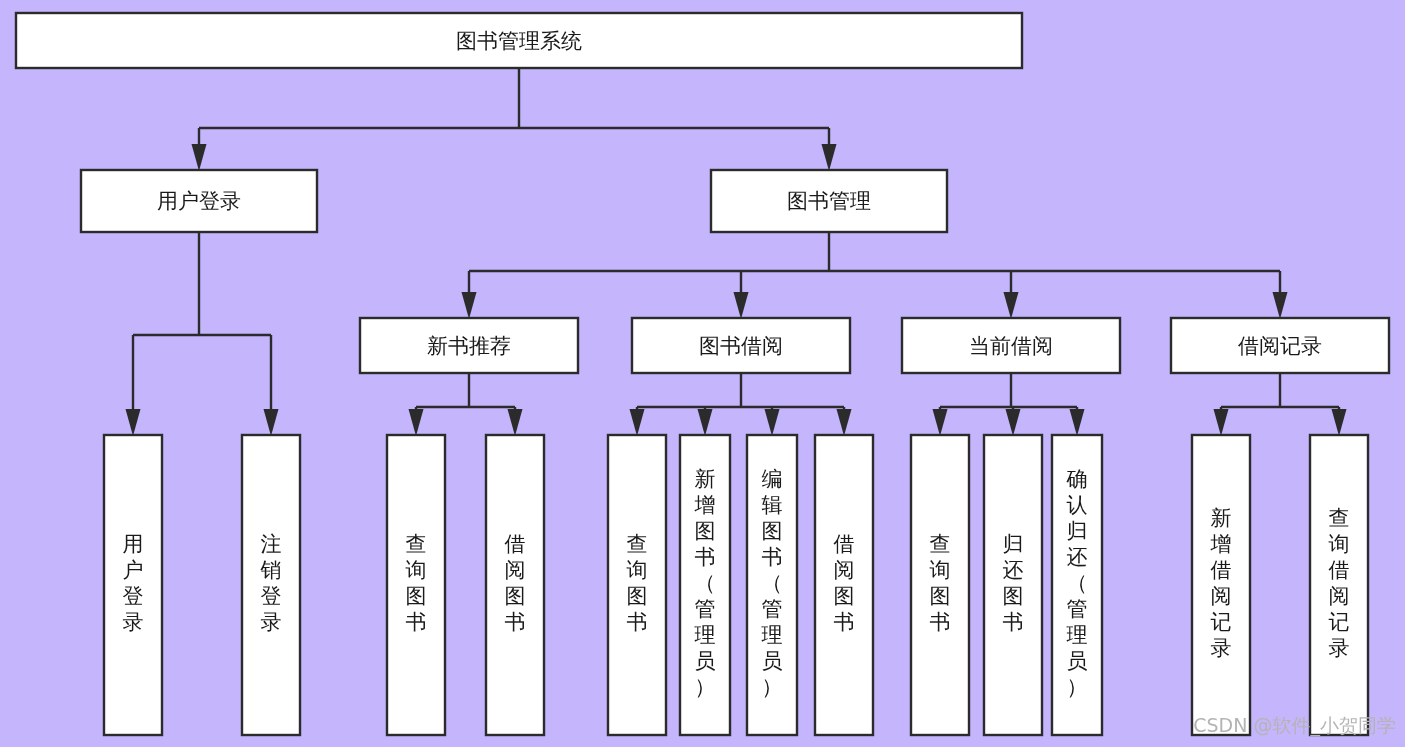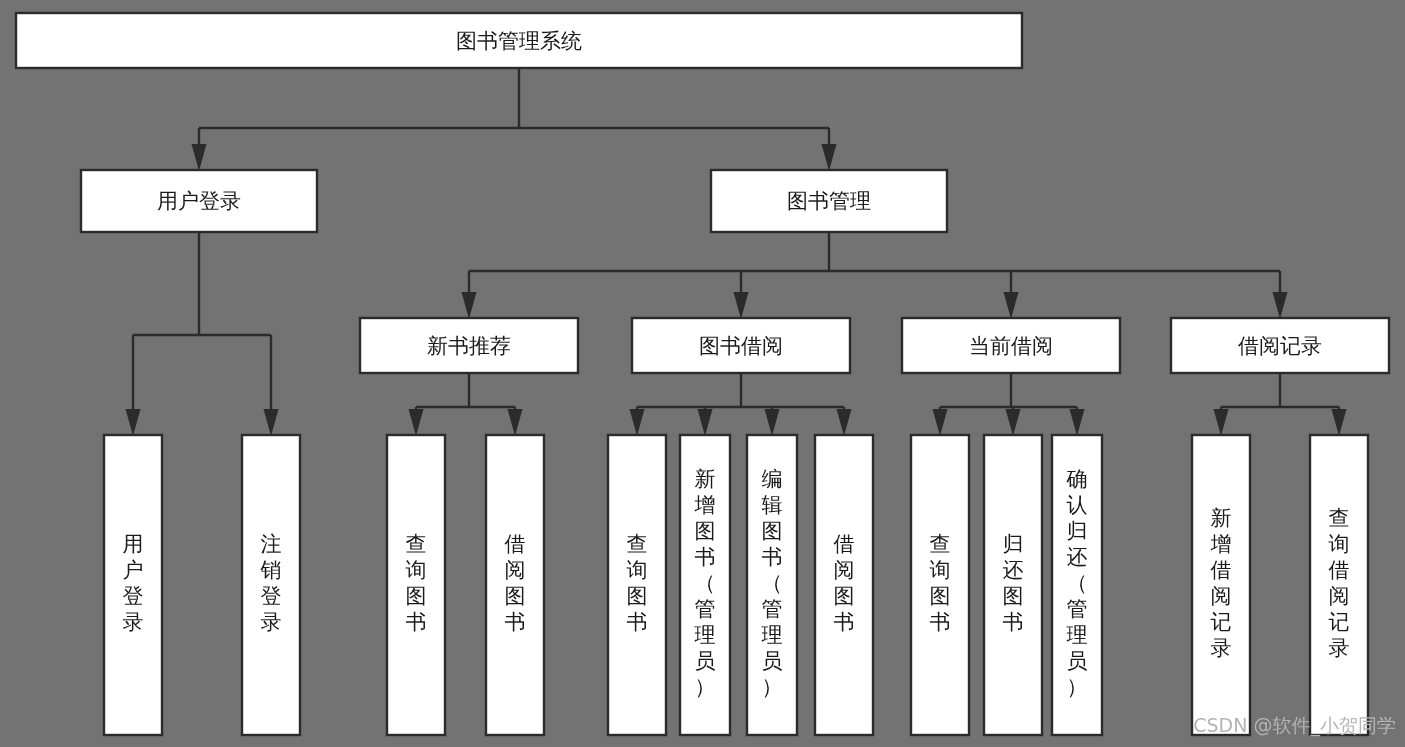--- a/index.html
+++ b/index.html
@@ -8,21 +8,21 @@
     padding: 0;
     background: #ffffff;
   }
   body {
     font-family: "Liberation Sans", "DejaVu Sans", sans-serif;
   }
   #diagram-root {
     position: relative;
     width: 1405px;
     height: 747px;
-    background: #737373;
+    background: #c4b5fd;
     overflow: hidden;
   }
   svg.diagram-canvas {
     position: absolute;
     left: 0;
     top: 0;
     width: 1405px;
     height: 747px;
     display: block;
   }

